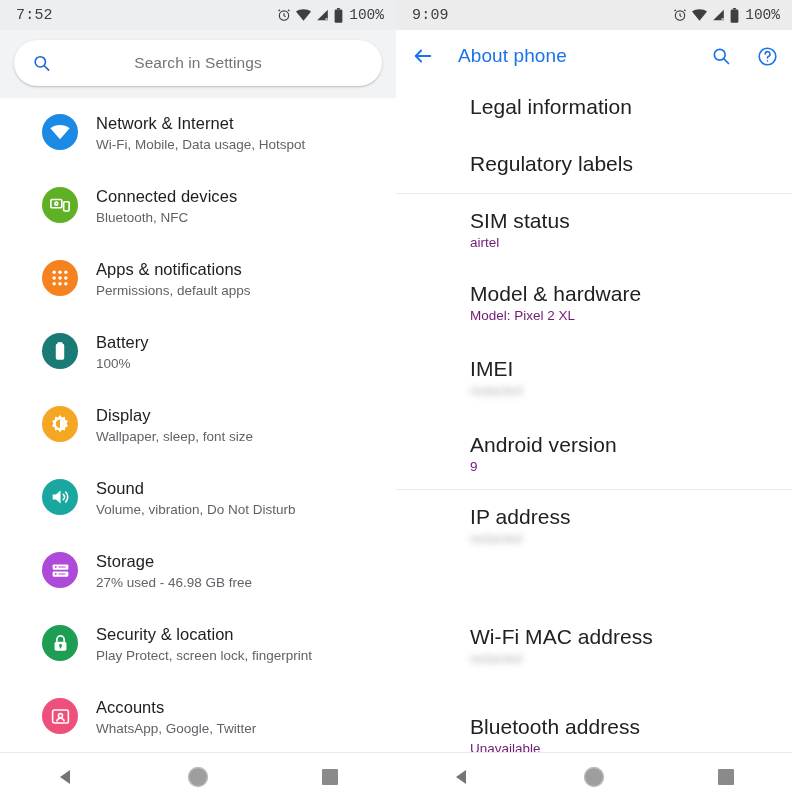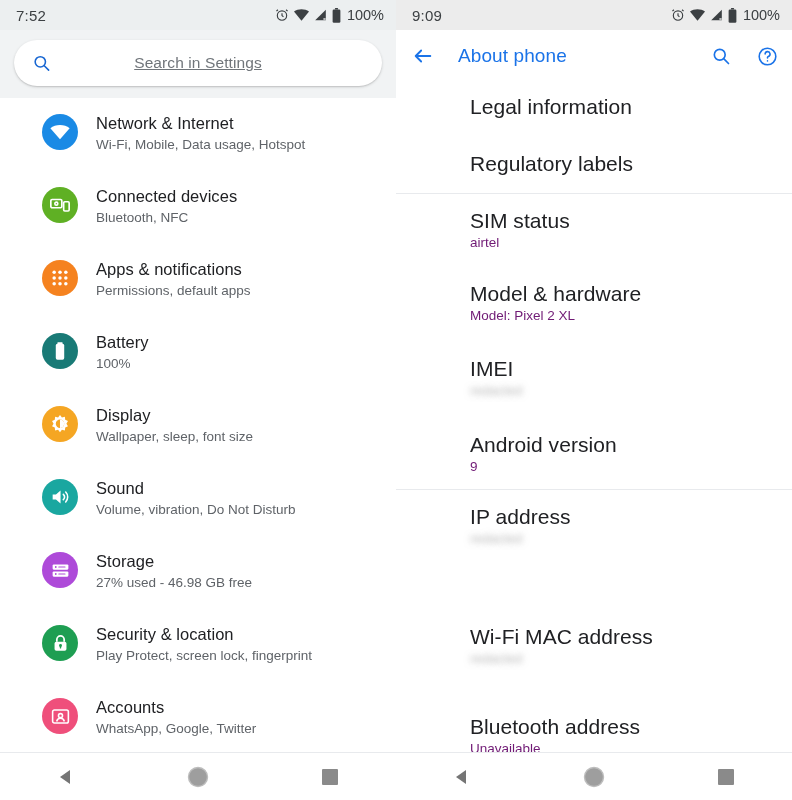--- a/index.html
+++ b/index.html
@@ -17,20 +17,21 @@
   .panel-right { width: 396px; }
 
   
   .statusbar {
     height: 30px;
     display: flex; align-items: center; justify-content: space-between;
     padding: 0 12px 0 16px;
     background: #eceff0;
     color: #3c4043;
     font-size: 15px;
+    font-family: Liberation Mono, monospace;
   }
   .panel-right .statusbar { background: #ececec; }
   .status-clock { font-size: 15px; color: #3c4043; letter-spacing: .2px; }
   .status-icons { display: flex; align-items: center; gap: 5px; }
   .status-icons svg { display: block; }
   .status-battery-text { font-size: 14.5px; color: #3c4043; margin-left: 1px; }
 
   
   .search-wrap {
     background: #f1f3f4;
@@ -42,21 +43,20 @@
     border-radius: 26px;
     display: flex; align-items: center;
     box-shadow: 0 1px 3px rgba(0,0,0,.16), 0 1px 1px rgba(0,0,0,.08);
     position: relative;
   }
   .search-icon-left { position: absolute; left: 18px; top: 50%; transform: translateY(-50%); display:flex; }
   .search-placeholder {
     flex: 1; text-align: center;
     font-size: 15.5px; color: #70757a;
     letter-spacing: .1px;
-    text-decoration: underline;
   }
 
   
   .settings-list {
     background: #fff;
     height: 658px;
     overflow: hidden;
     padding-top: 2px;
   }
   .settings-row {

